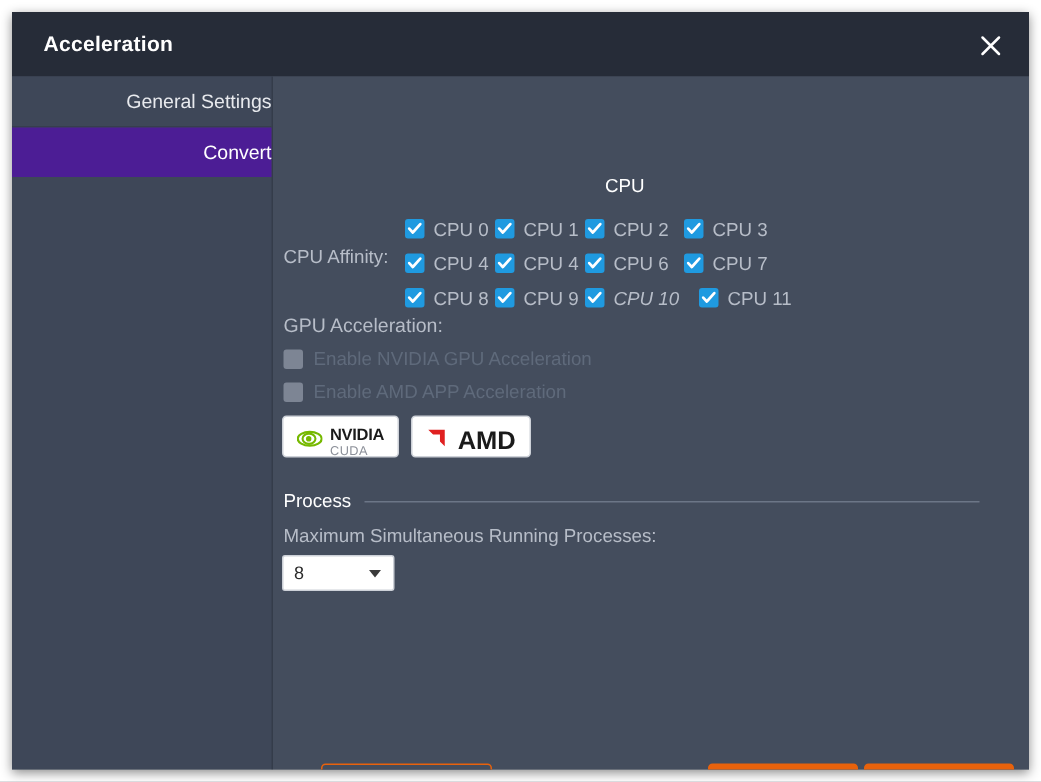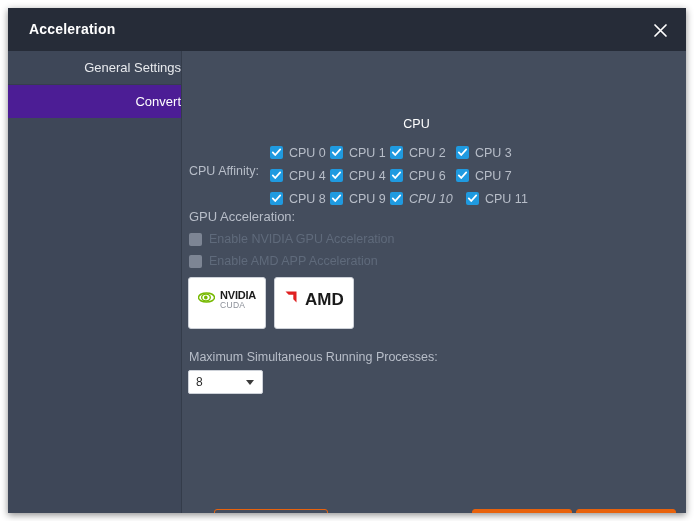--- a/index.html
+++ b/index.html
@@ -190,22 +190,22 @@
     top: 226px;
     display: flex;
     gap: 8px;
   }
   .vendor-btn {
     height: 26px;
     background: #ffffff;
     border: 1px solid #cdd1d8;
     border-radius: 3px;
     display: flex;
-    align-items: flex-start;
-    padding: 12px 9px;
+    align-items: flex-end;
+    padding: 0 9px;
     cursor: pointer;
   }
   .nv-text {
     margin-left: 5px;
     line-height: 1;
   }
   .nv-text .n1 {
     display: block;
     font-size: 11px;
     font-weight: bold;
@@ -471,20 +471,24 @@
         <div class="vendor-btn">
           <span>
             <svg width="14" height="14" viewBox="0 0 14 14">
               <path d="M1.5 1.5 H12.5 V12.5 L9.3 9.3 V4.7 H4.7 Z" fill="#e02020"></path>
             </svg>
           </span>
           <span class="amd-text">AMD</span>
         </div>
       </div>
 
+      <div class="group" style="left:7px; top:276px;">
+        <span class="group-label">Process</span>
+        <span class="group-rule"></span>
+      </div>
 
       <div class="proc-label">Maximum Simultaneous Running Processes:</div>
 
       <div class="proc-select">
         <span class="val">8</span>
         <span class="arrow"></span>
       </div>
 
       <div class="btn btn-restore">
         

